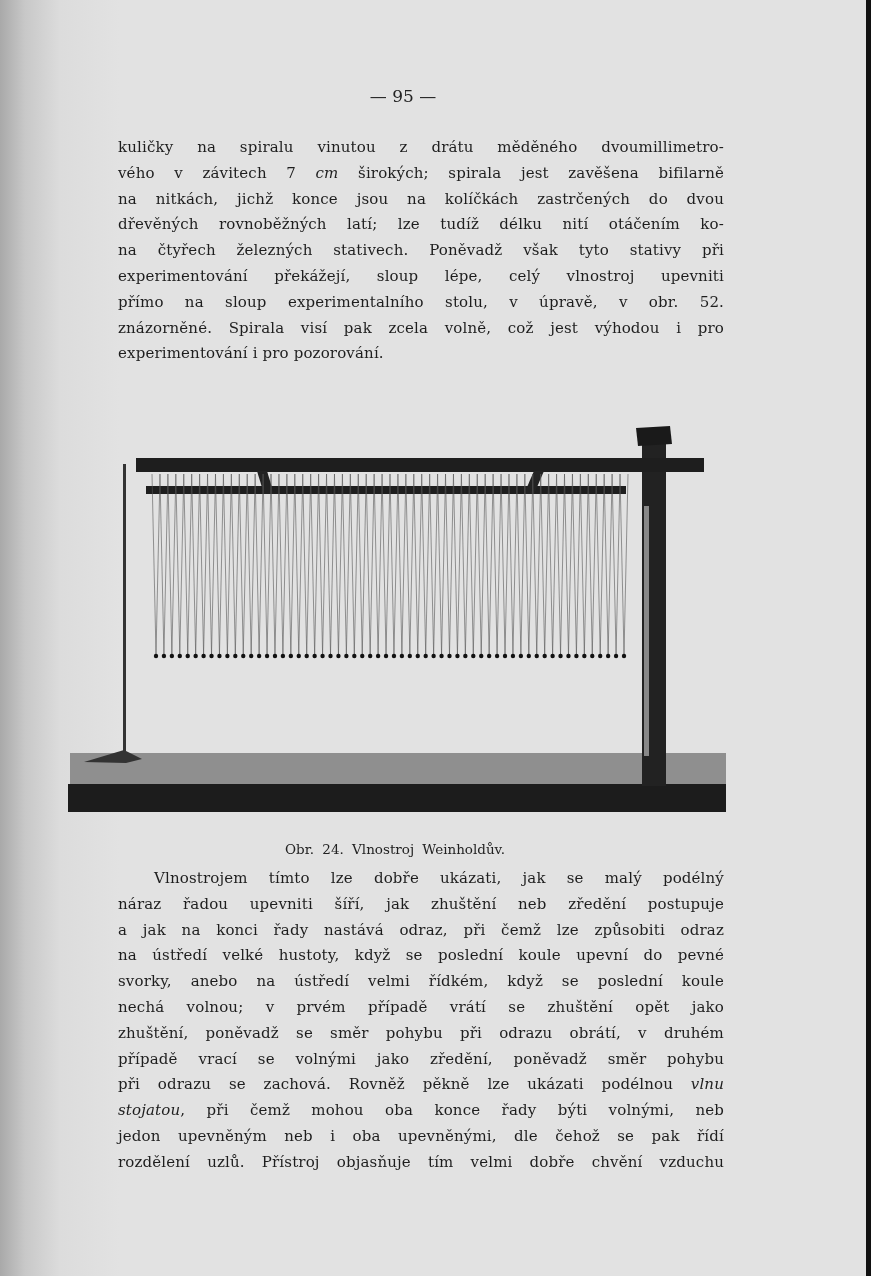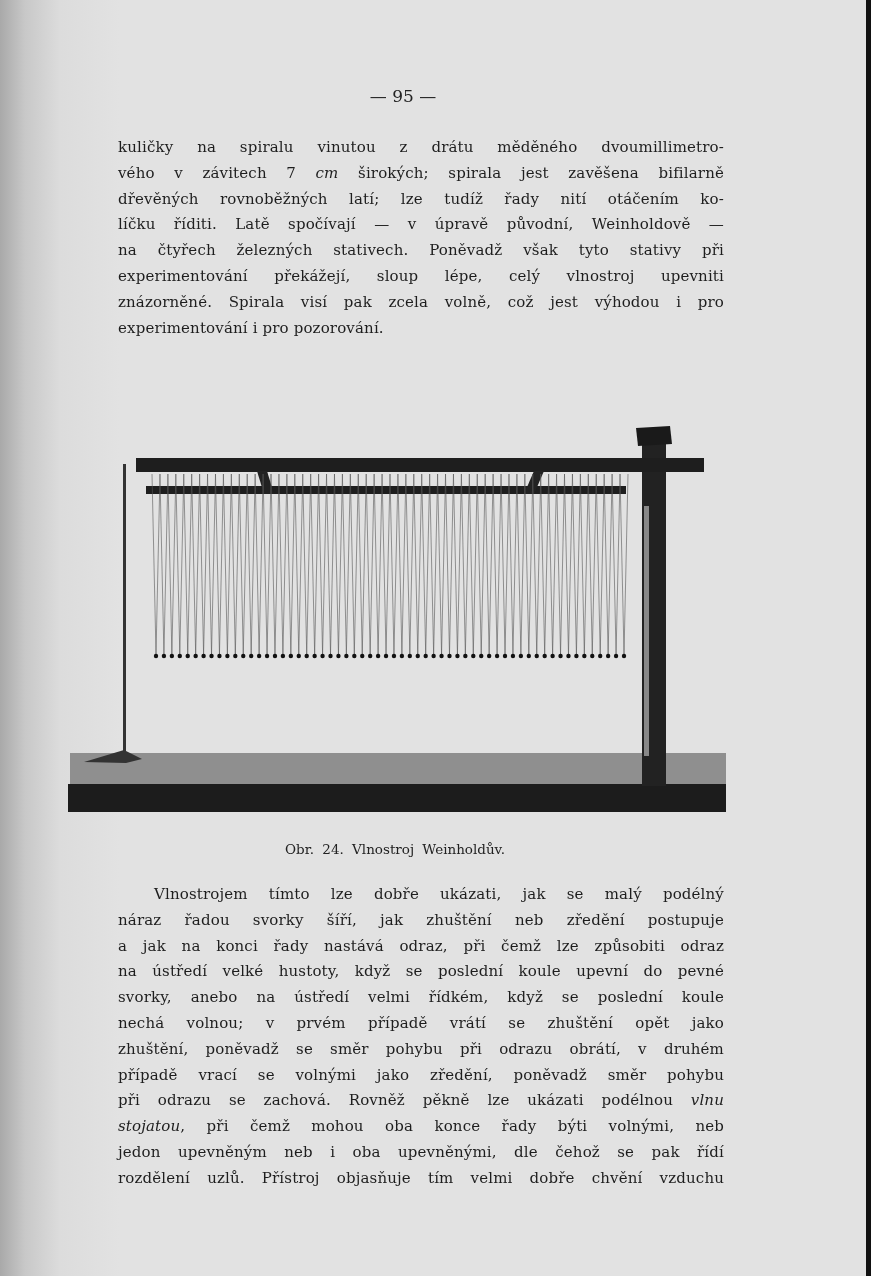--- a/index.html
+++ b/index.html
@@ -34,24 +34,25 @@
 </style>
 </head>
 <body>
 
 <div class="page">
   <div class="page-number">— 95 —</div>
 
   <div class="para p1">
     <span class="line">kuličky na spiralu vinutou z drátu měděného dvoumillimetro-</span>
     <span class="line">vého v závitech 7<i> cm </i>širokých; spirala jest zavěšena bifilarně</span>
-    <span class="line">dřevěných rovnoběžných latí; lze tudíž řady nití otáčením ko-</span>
-    <span class="line">líčku říditi. Latě spočívají — v úpravě původní, Weinholdově —</span>
+    <span class="line">na nitkách, jichž konce jsou na kolíčkách zastrčených do dvou</span>
+    <span class="line">dřevěných rovnoběžných latí; lze tudíž délku nití otáčením ko-</span>
     <span class="line">na čtyřech železných stativech. Poněvadž však tyto stativy při</span>
     <span class="line">experimentování překážejí, sloup lépe, celý vlnostroj upevniti</span>
+    <span class="line">přímo na sloup experimentalního stolu, v úpravě, v obr. 52.</span>
     <span class="line">znázorněné. Spirala visí pak zcela volně, což jest výhodou i pro</span>
     <span class="line last">experimentování i pro pozorování.</span>
   </div>
 
   <div class="figure">
     <svg id="apparatus" width="666" height="400" viewBox="0 0 666 400">
 
       <polygon points="6,337 662,337 662,372 6,372" fill="#8f8f8f"></polygon>
       <rect x="4" y="368" width="658" height="28" fill="#1c1c1c"></rect>
 
@@ -189,22 +190,22 @@
           <circle cx="544.1355932203389" cy="240" r="2.2" fill="#111"></circle>
           <circle cx="552.0677966101695" cy="240" r="2.2" fill="#111"></circle>
           <circle cx="560" cy="240" r="2.2" fill="#111"></circle>
         </g>
     </svg>
   </div>
 
   <div class="caption">Obr. 24.  Vlnostroj Weinholdův.</div>
 
   <div class="para p2">
-    <span class="line" style="padding-left:36px;margin-top:16px;">Vlnostrojem tímto lze dobře ukázati, jak se malý podélný</span>
-    <span class="line">náraz řadou svorky šíří, jak zhuštění neb zředění postupuje</span>
+    <span class="line" style="padding-left:36px;">Vlnostrojem tímto lze dobře ukázati, jak se malý podélný</span>
+    <span class="line">náraz řadou upevniti šíří, jak zhuštění neb zředění postupuje</span>
     <span class="line">a jak na konci řady nastává odraz, při čemž lze způsobiti odraz</span>
     <span class="line">na ústředí velké hustoty, když se poslední koule upevní do pevné</span>
     <span class="line">svorky, anebo na ústředí velmi řídkém, když se poslední koule</span>
     <span class="line">nechá volnou; v prvém případě vrátí se zhuštění opět jako</span>
     <span class="line">zhuštění, poněvadž se směr pohybu při odrazu obrátí, v druhém</span>
     <span class="line">případě vrací se volnými jako zředění, poněvadž směr pohybu</span>
     <span class="line">při odrazu se zachová. Rovněž pěkně lze ukázati podélnou <i>vlnu</i></span>
     <span class="line"><i>stojatou</i>, při čemž mohou oba konce řady býti volnými, neb</span>
     <span class="line">jedon upevněným neb i oba upevněnými, dle čehož se pak řídí</span>
     <span class="line">rozdělení uzlů. Přístroj objasňuje tím velmi dobře chvění vzduchu</span>

